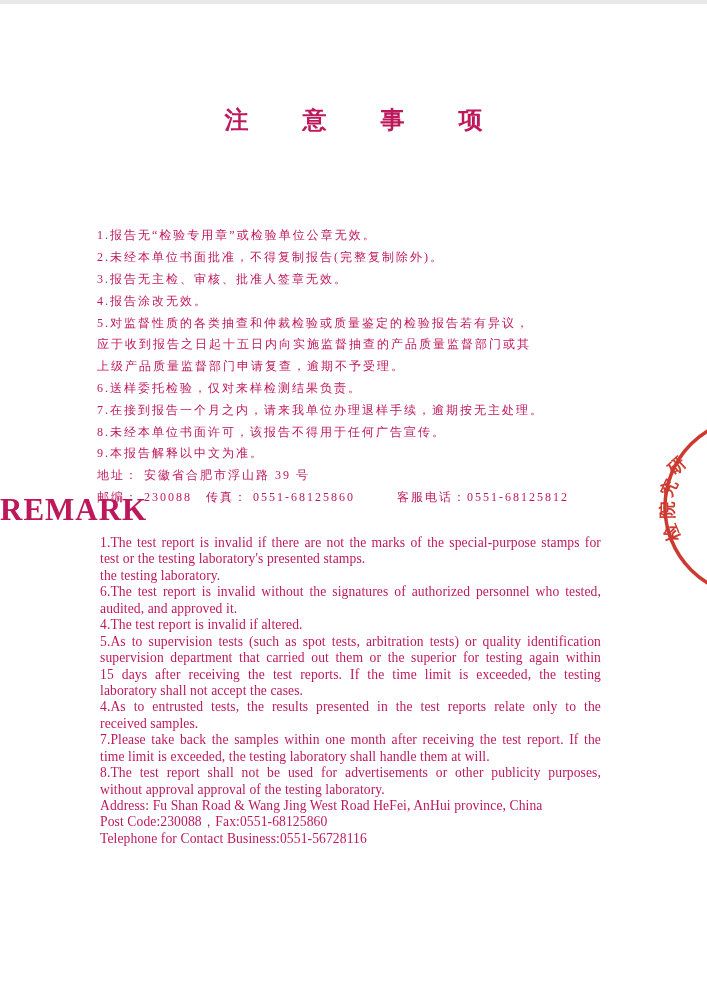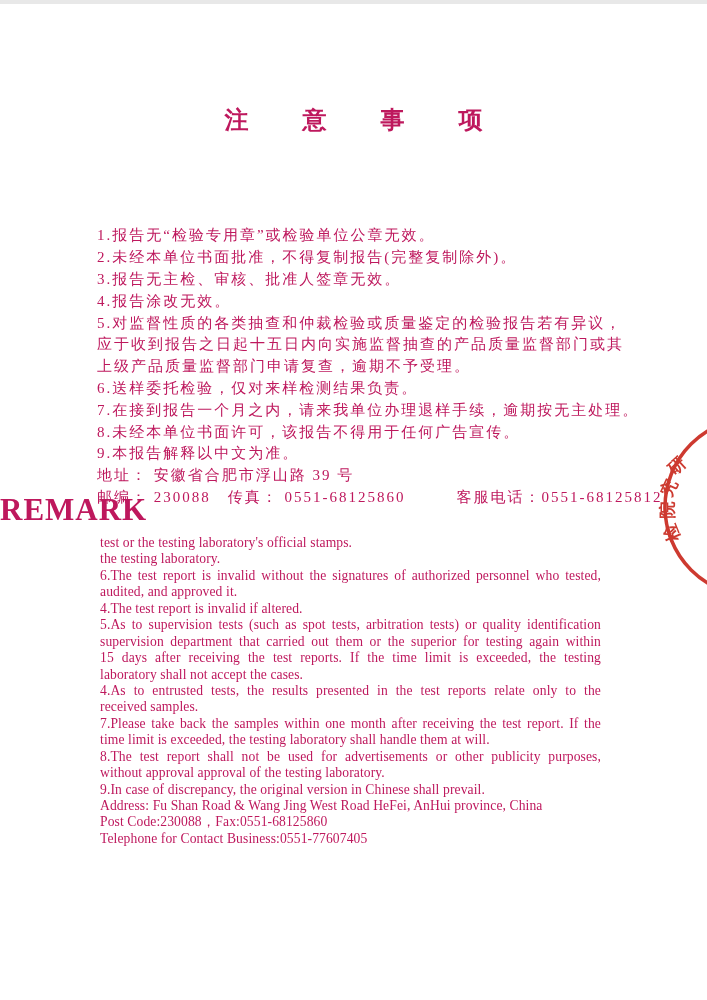--- a/index.html
+++ b/index.html
@@ -9,21 +9,21 @@
     font-family:"Liberation Serif","DejaVu Serif",serif;
   }
   .cn-title{
     position:absolute;top:100px;left:0;width:707px;margin:0;
     box-sizing:border-box;padding-left:24px;
     text-align:center;font-size:24px;font-weight:600;
     letter-spacing:24px;line-height:32px;white-space:nowrap;
   }
   .cn-body{
     position:absolute;left:97px;top:156px;width:565px;
-    font-size:15px;line-height:21.8px;letter-spacing:2px;
+    font-size:12px;line-height:21.8px;letter-spacing:2px;
     white-space:pre;
   }
   .cn-line{height:21.8px;}
   .en-title{
     position:absolute;top:486px;left:0;width:707px;margin:0;
     font-size:31px;font-weight:700;
     letter-spacing:1px;line-height:40px;
   }
   .en-body{
     position:absolute;left:100px;top:531px;width:501px;
@@ -46,39 +46,39 @@
   <h1 class="cn-title">注 意 事 项</h1>
 
   <div class="cn-body">
     
   <div class="cn-line">1.报告无“检验专用章”或检验单位公章无效。</div><div class="cn-line">2.未经本单位书面批准，不得复制报告(完整复制除外)。</div><div class="cn-line">3.报告无主检、审核、批准人签章无效。</div><div class="cn-line">4.报告涂改无效。</div><div class="cn-line">5.对监督性质的各类抽查和仲裁检验或质量鉴定的检验报告若有异议，</div><div class="cn-line">应于收到报告之日起十五日内向实施监督抽查的产品质量监督部门或其</div><div class="cn-line">上级产品质量监督部门申请复查，逾期不予受理。</div><div class="cn-line">6.送样委托检验，仅对来样检测结果负责。</div><div class="cn-line">7.在接到报告一个月之内，请来我单位办理退样手续，逾期按无主处理。</div><div class="cn-line">8.未经本单位书面许可，该报告不得用于任何广告宣传。</div><div class="cn-line">9.本报告解释以中文为准。</div><div class="cn-line">地址： 安徽省合肥市浮山路 39 号</div><div class="cn-line">邮编： 230088　传真： 0551-68125860　　　客服电话：0551-68125812</div></div>
 
   <h2 class="en-title">REMARK</h2>
 
   <div class="en-body">
 
-      <div class="en-line">test or the testing laboratory's official stamps.</div>
+  <div class="en-line just">1.The test report is invalid if there are not the marks of the special-purpose stamps for</div>
+      <div class="en-line">test or the testing laboratory's presented stamps.</div>
       <div class="en-line">the testing laboratory.</div>
       <div class="en-line just">6.The test report is invalid without the signatures of authorized personnel who tested,</div>
       <div class="en-line">audited, and approved it.</div>
       <div class="en-line">4.The test report is invalid if altered.</div>
       <div class="en-line just">5.As to supervision tests (such as spot tests, arbitration tests) or quality identification</div>
       <div class="en-line just">supervision department that carried out them or the superior for testing again within</div>
       <div class="en-line just">15 days after receiving the test reports. If the time limit is exceeded, the testing</div>
       <div class="en-line">laboratory shall not accept the cases.</div>
       <div class="en-line just">4.As to entrusted tests, the results presented in the test reports relate only to the</div>
       <div class="en-line">received samples.</div>
       <div class="en-line just">7.Please take back the samples within one month after receiving the test report. If the</div>
       <div class="en-line">time limit is exceeded, the testing laboratory shall handle them at will.</div>
       <div class="en-line just">8.The test report shall not be used for advertisements or other publicity purposes,</div>
       <div class="en-line">without approval approval of the testing laboratory.</div>
-      <div class="en-line">9.In case of discrepancy, the original version in Chinese shall prevail.</div>
       <div class="en-line">Address: Fu Shan Road &amp; Wang Jing West Road HeFei, AnHui province, China</div>
       <div class="en-line">Post Code:230088，Fax:0551-68125860</div>
-      <div class="en-line">Telephone for Contact Business:0551-77607405</div>
+      <div class="en-line">Telephone for Contact Business:0551-56728116</div>
     </div>
 
   <svg class="stamp" width="57" height="172" viewBox="650 418 57 172">
     <circle cx="754" cy="503" r="89" fill="none" stroke-width="3.5" stroke="#cd3a30"></circle>
     <text transform="translate(677,462) rotate(-42)" fill="#cd3a30">研</text>
     <text transform="translate(669,484) rotate(-66)" fill="#cd3a30">究</text>
     <text transform="translate(667,506) rotate(-90)" fill="#cd3a30">院</text>
     <text transform="translate(672,529) rotate(-112)" fill="#cd3a30">检</text>
   </svg>
 

